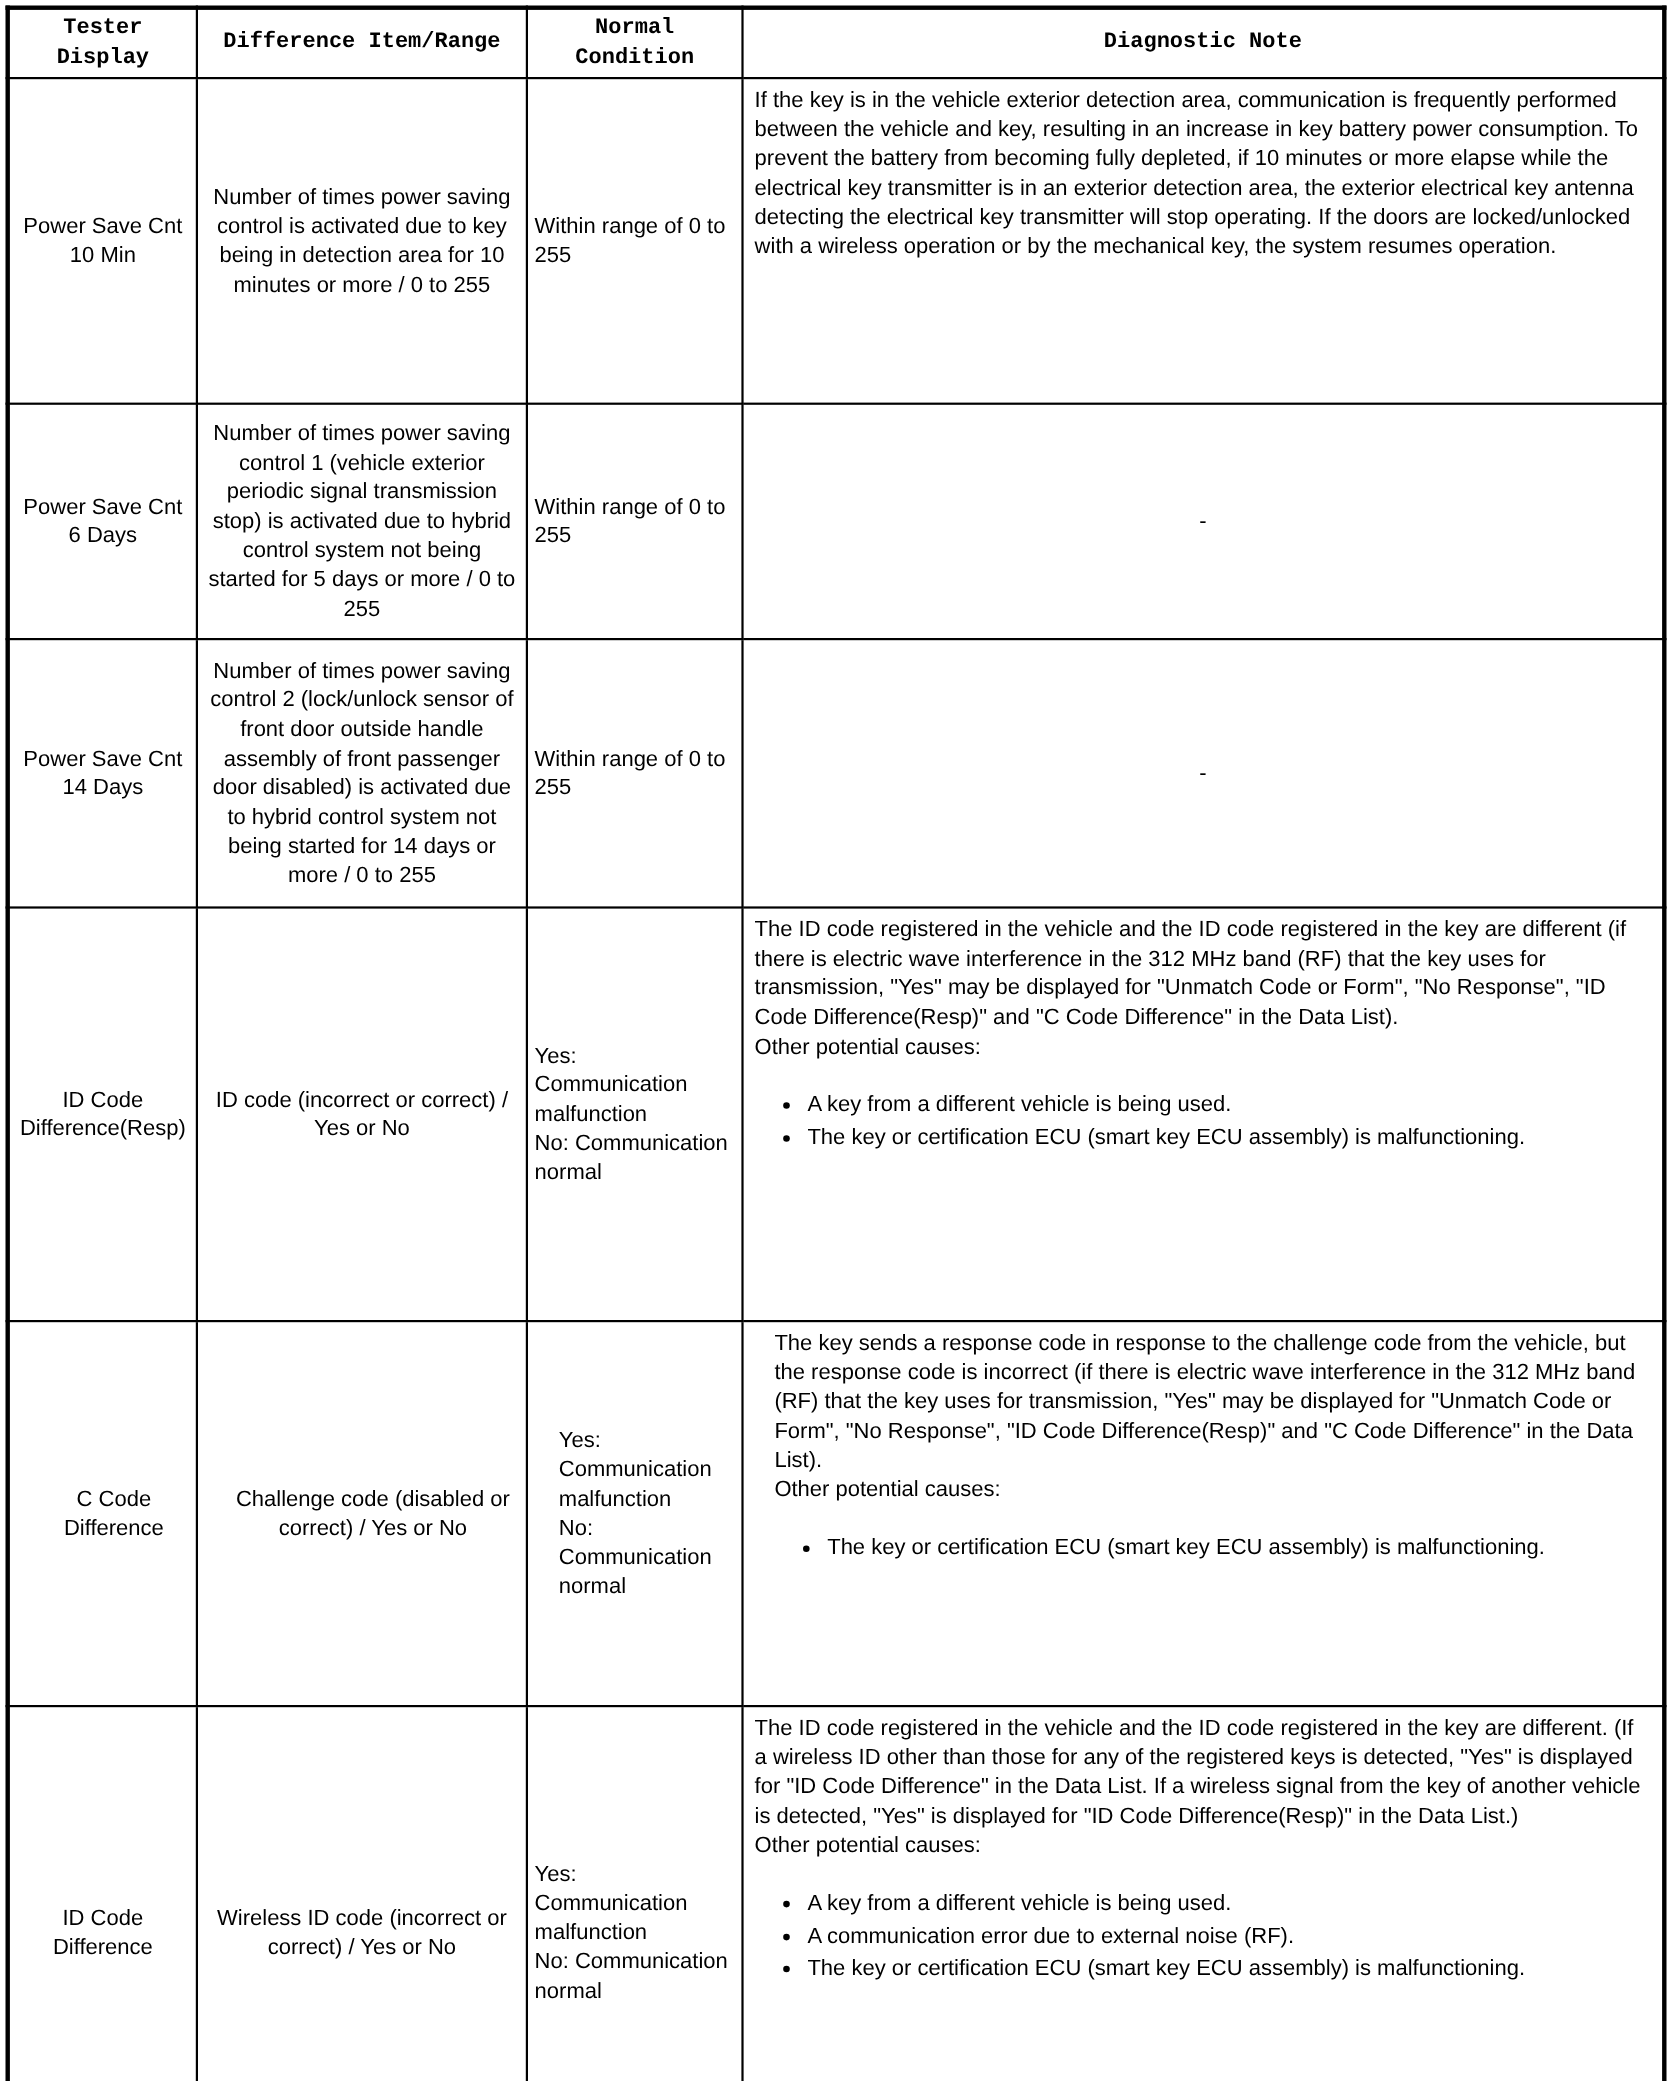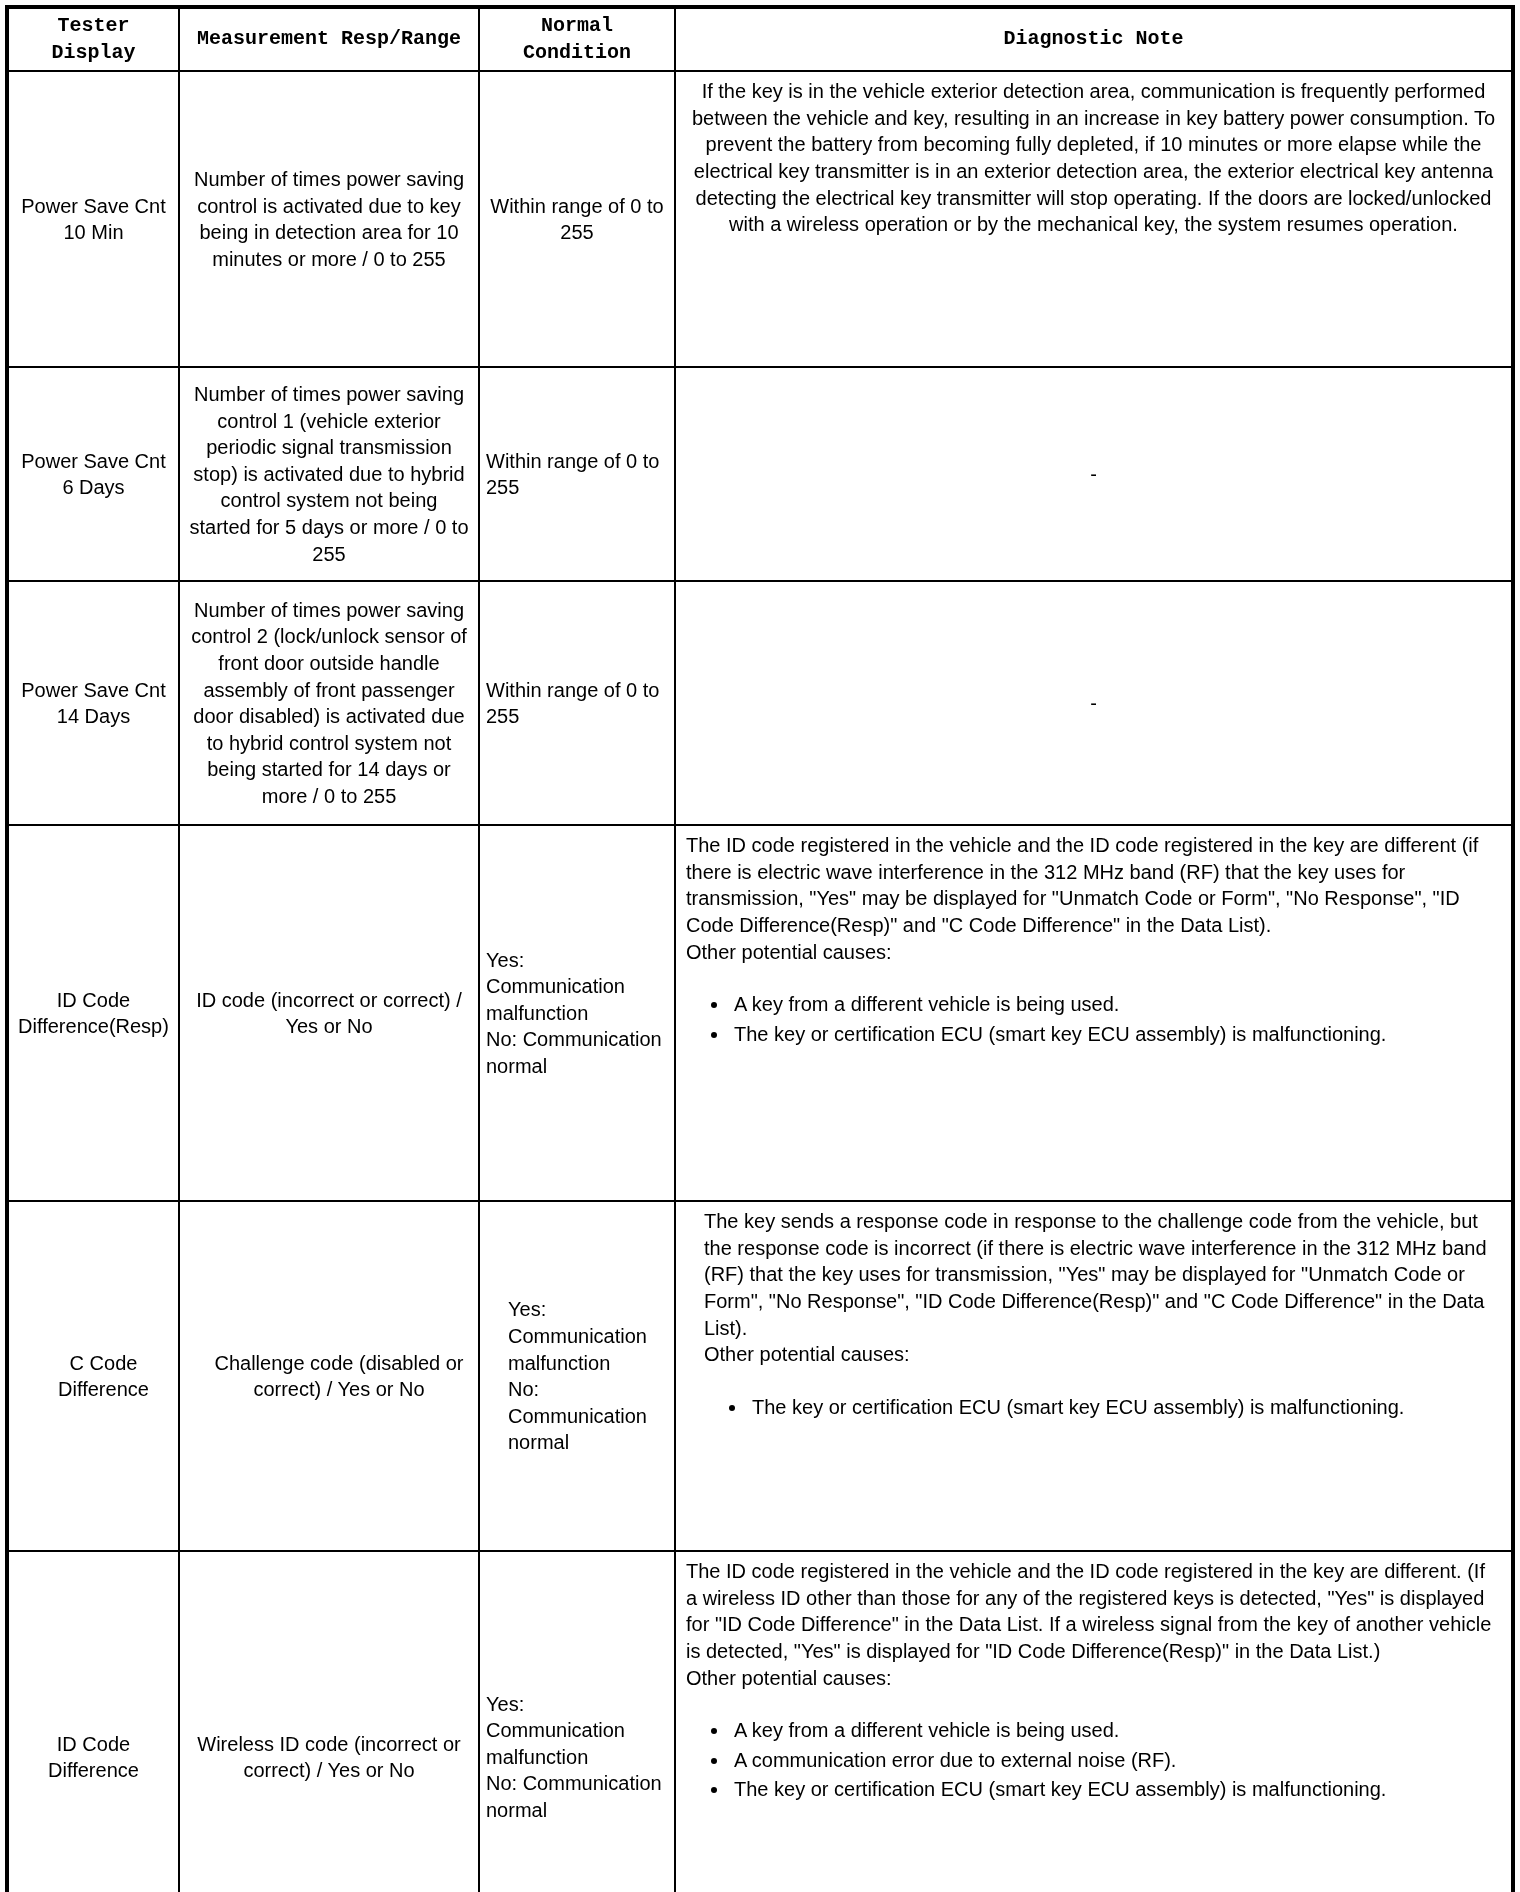--- a/index.html
+++ b/index.html
@@ -35,21 +35,21 @@
     text-align: center;
     height: 34px;
     padding: 4px 6px;
     font-family: Liberation Mono, monospace;
   }
   td.col-tester { text-align: center; }
   td.col-meas   { text-align: center; }
   td.col-cond   { text-align: left; white-space: pre-line; padding: 6px 6px; }
   td.col-note   { text-align: left; vertical-align: top; padding: 6px 10px; }
   td.col-note.dash { text-align: center; vertical-align: middle; }
-  tr.r1 td { height: 282px; text-align: center; }
+  tr.r1 td { height: 282px; }
   tr.r2 td { height: 200px; }
   tr.r3 td { height: 230px; }
   tr.r4 td { height: 362px; }
   tr.r5 td { height: 336px; padding-left: 28px; }
   tr.r6 td { height: 398px; }
   p.note-text, p.causes-label {
     margin: 0;
   }
   ul.causes-list {
     margin: 26px 0 0 0;
@@ -68,21 +68,21 @@
   <table class="data-table">
     <colgroup>
       <col style="width: 172px;">
       <col style="width: 300px;">
       <col style="width: 196px;">
       <col>
     </colgroup>
     <thead>
       <tr>
         <th>Tester Display</th>
-        <th>Measurement Resp/Range</th>
+        <th>Difference Item/Range</th>
         <th>Normal Condition</th>
         <th>Diagnostic Note</th>
       </tr>
     </thead>
     <tbody>
 
       <tr class="r1">
         <td class="col-tester">Power Save Cnt 10 Min</td>
         <td class="col-meas">Number of times power saving control is activated due to key being in detection area for 10 minutes or more / 0 to 255</td>
         <td class="col-cond">Within range of 0 to 255</td>

